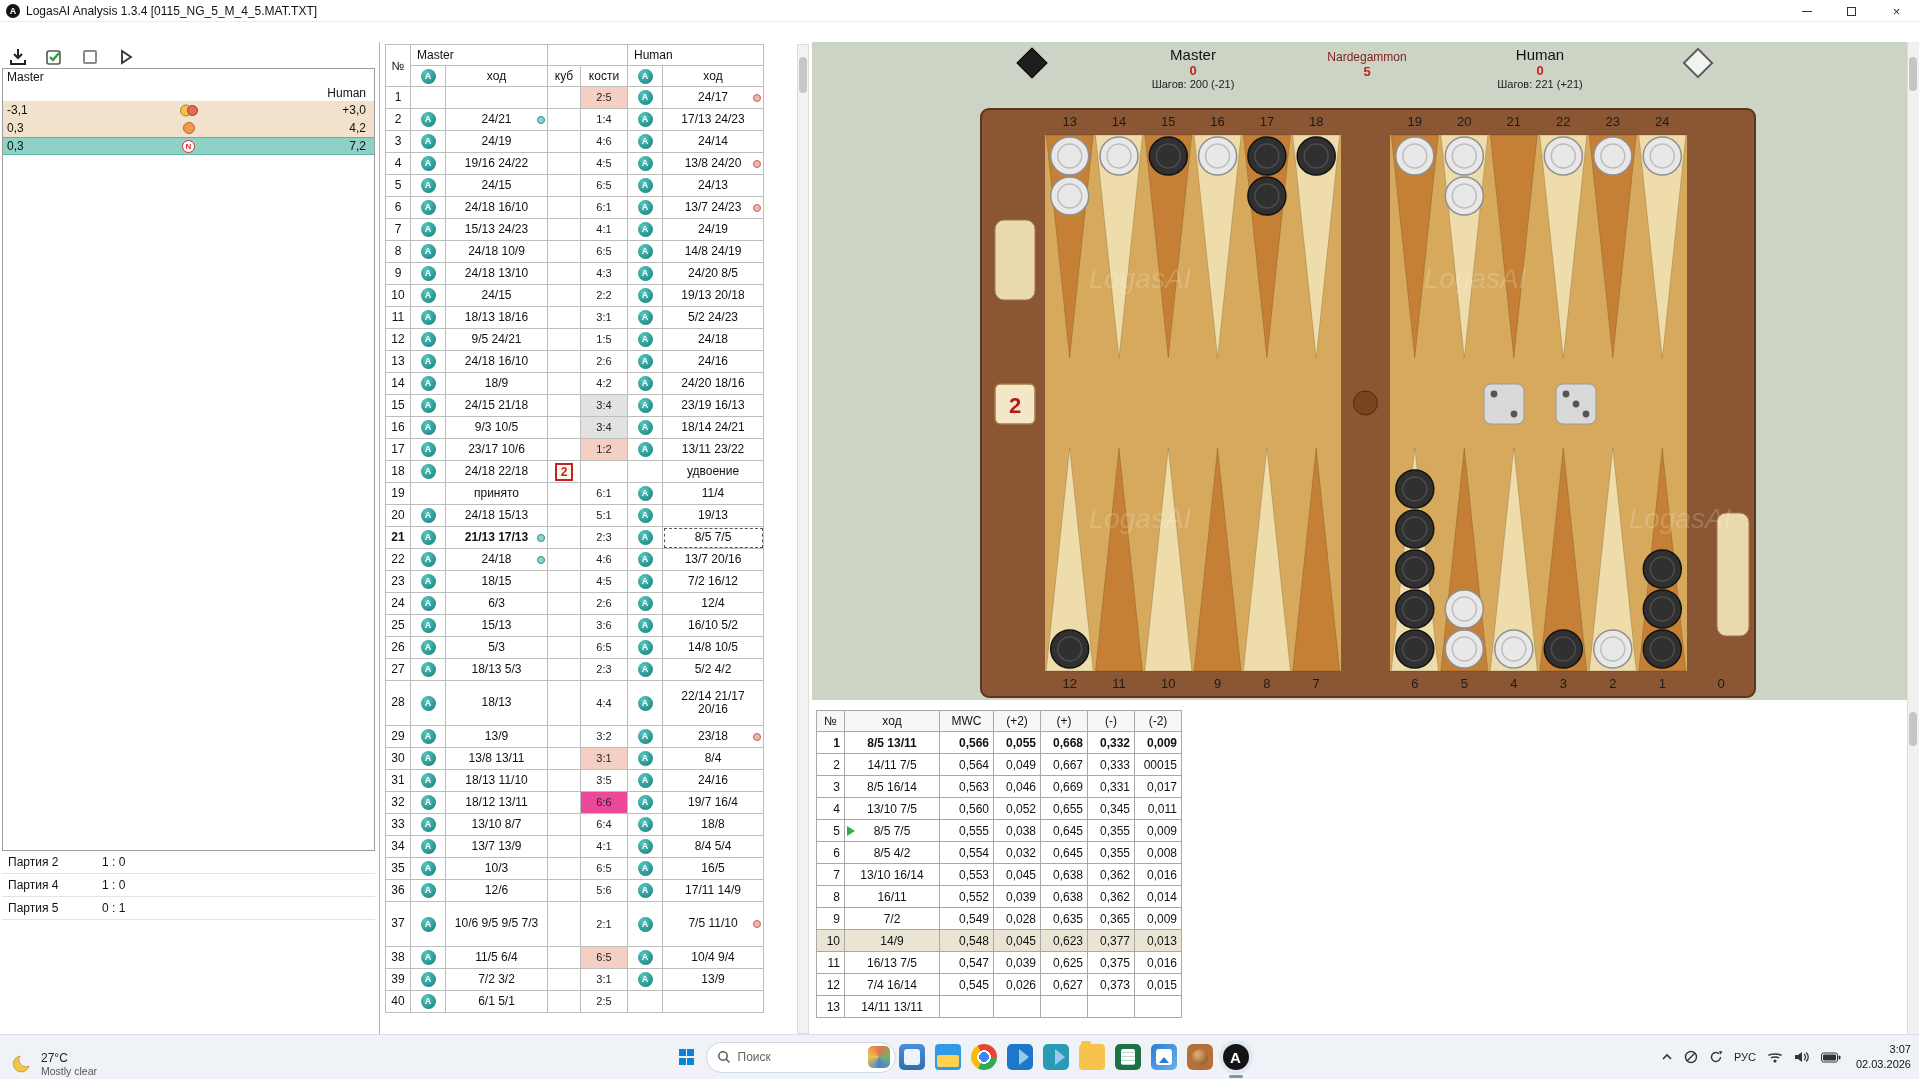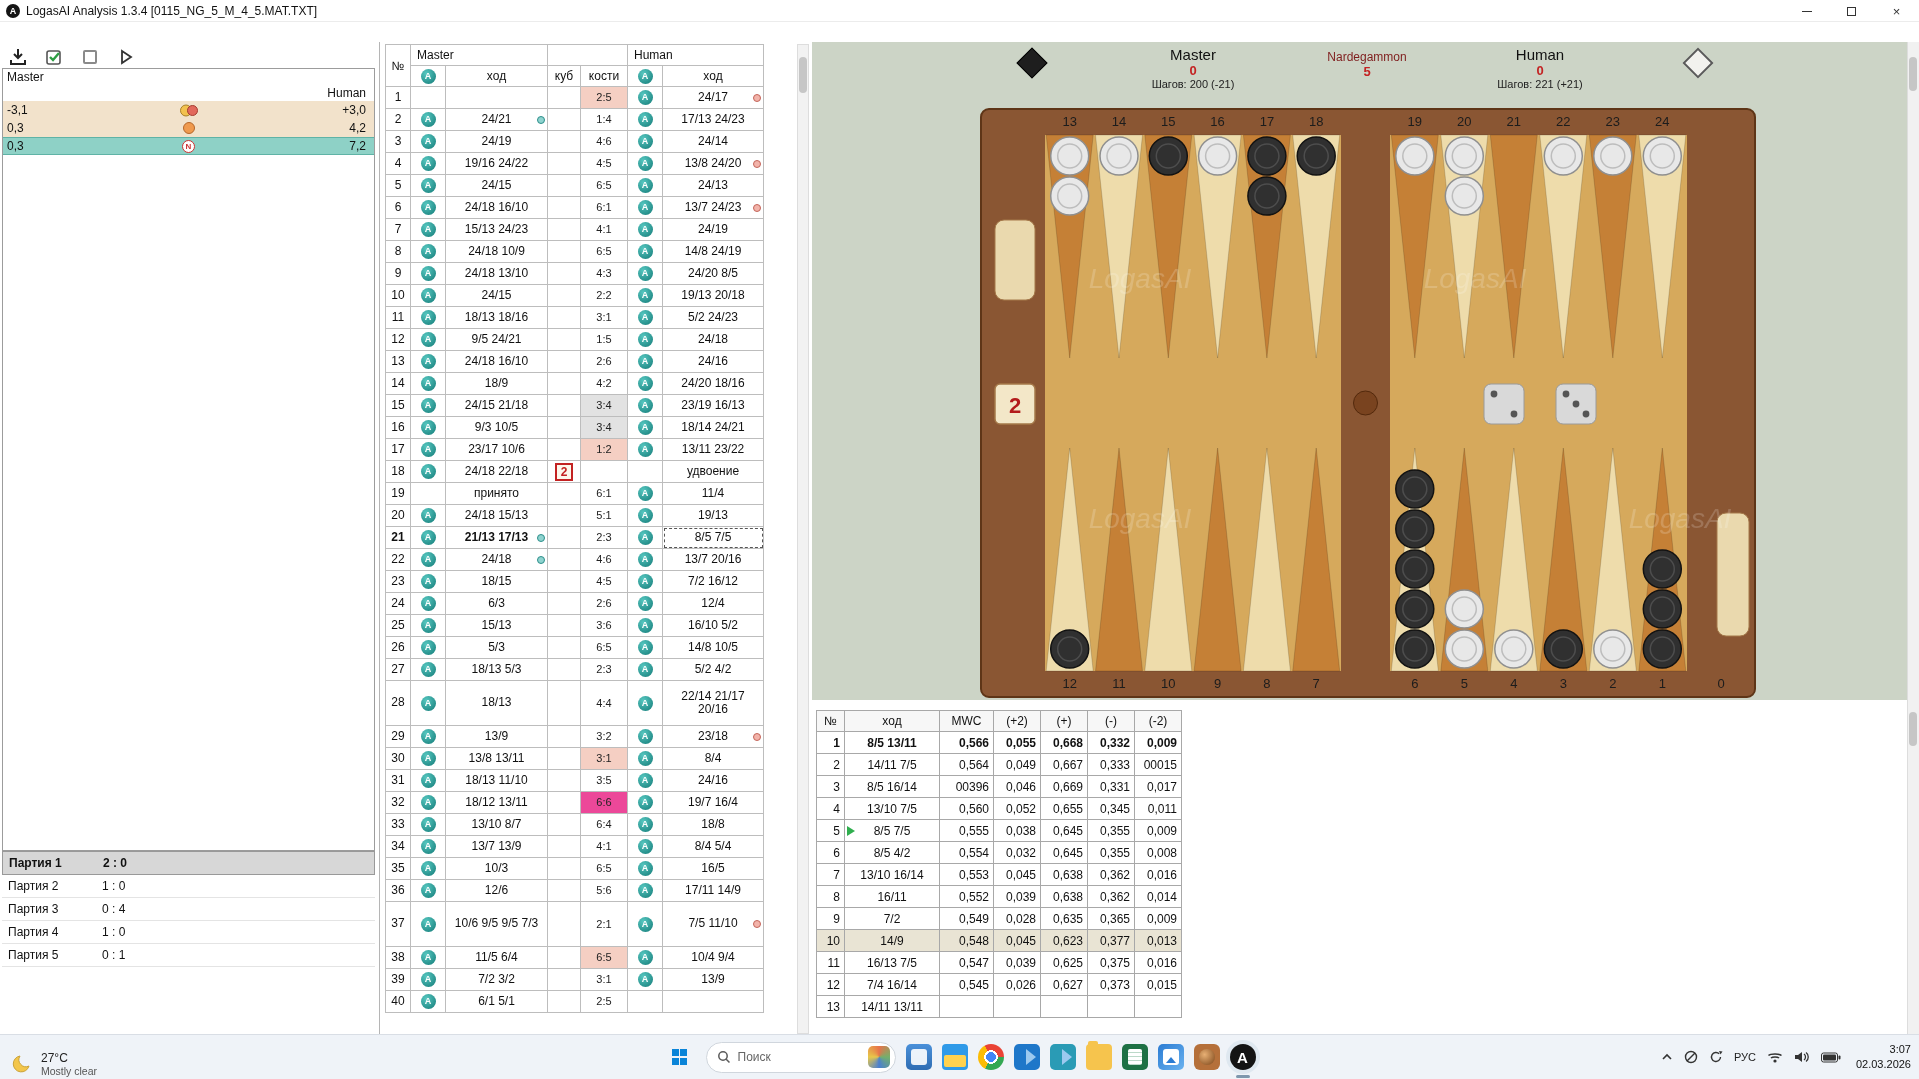--- a/index.html
+++ b/index.html
@@ -88,21 +88,21 @@
   .right-scrollbar{position:absolute;right:0;top:0;bottom:0;width:12px;background:#f1f1f1;border-left:1px solid #ddd;}
   .right-scrollbar .thumb{position:absolute;left:1px;width:8px;border-radius:4px;background:#c6c6c6;}
   .rs-t1{top:15px;height:34px;}
   .rs-t2{top:670px;height:34px;}
 
   
   .taskbar{position:absolute;left:0;right:0;bottom:0;height:45px;background:#eff3f8;border-top:1px solid #d9dee5;}
   .tb-weather{position:absolute;left:10px;top:16px;display:flex;gap:7px;align-items:center;}
   .tb-weather .temp{font-size:12px;color:#222;}
   .tb-weather .desc{font-size:10.5px;color:#555;}
-  .tb-center{position:absolute;left:50%;transform:translateX(-50%);top:6px;display:flex;gap:10px;align-items:center;}
+  .tb-center{position:absolute;left:50%;transform:translateX(-50%);top:6px;display:flex;gap:3px;align-items:center;}
   .start-btn{width:32px;height:32px;display:flex;align-items:center;justify-content:center;border-radius:5px;}
   .win-logo{display:grid;grid-template-columns:7px 7px;grid-template-rows:7px 7px;gap:1.5px;}
   .win-logo i{background:#0a84d8;display:block;}
   .search-pill{width:190px;height:31px;background:#fff;border:1px solid #d0d6dd;border-radius:16px;display:flex;align-items:center;padding:0 5px 0 10px;gap:7px;}
   .search-text{color:#666;font-size:12px;}
   .search-img{margin-left:auto;width:22px;height:22px;border-radius:5px;background:conic-gradient(#e8734a,#74b06b,#4a7fd0,#e8c84a,#e8734a);}
   .tile{width:26px;height:26px;border-radius:5px;position:relative;}
   .t-task-view{background:linear-gradient(180deg,#4a90d9,#2f6db3);}
   .t-task-view::before{content:"";position:absolute;inset:5px;background:#fff;opacity:.9;border-radius:3px;}
   .t-explorer{background:#2f9ae8;border-radius:4px;}
@@ -192,31 +192,23 @@
           </div>
           <div class="stat-row teal">
             <span class="stat-left">0,3</span>
             <span class="stat-icon n-badge-icon">N</span>
             <span class="stat-right">7,2</span>
           </div>
         </div>
     </div>
     <div class="games-box">
         <div id="games-list">
-          <div class="game-row current">
-            <span class="game-label">Партия 1</span>
-            <span class="game-score">2 : 0</span>
-          </div>
           <div class="game-row">
             <span class="game-label">Партия 2</span>
             <span class="game-score">1 : 0</span>
-          </div>
-          <div class="game-row">
-            <span class="game-label">Партия 3</span>
-            <span class="game-score">0 : 4</span>
           </div>
           <div class="game-row">
             <span class="game-label">Партия 4</span>
             <span class="game-score">1 : 0</span>
           </div>
           <div class="game-row">
             <span class="game-label">Партия 5</span>
             <span class="game-score">0 : 1</span>
           </div>
         </div>
@@ -862,21 +854,21 @@
               <td class="a-move"><span>14/11 7/5</span></td>
               <td class="a-val">0,564</td>
               <td class="a-val">0,049</td>
               <td class="a-val">0,667</td>
               <td class="a-val">0,333</td>
               <td class="a-val">00015</td>
             </tr>
             <tr>
               <td class="a-num">3</td>
               <td class="a-move"><span>8/5 16/14</span></td>
-              <td class="a-val">00396</td>
+              <td class="a-val">0,563</td>
               <td class="a-val">0,046</td>
               <td class="a-val">0,669</td>
               <td class="a-val">0,331</td>
               <td class="a-val">0,017</td>
             </tr>
             <tr>
               <td class="a-num">4</td>
               <td class="a-move"><span>13/10 7/5</span></td>
               <td class="a-val">0,560</td>
               <td class="a-val">0,052</td>

